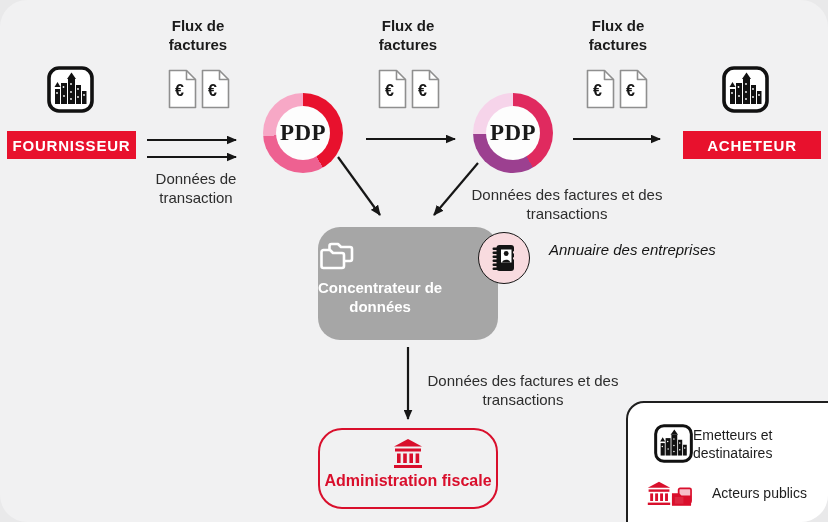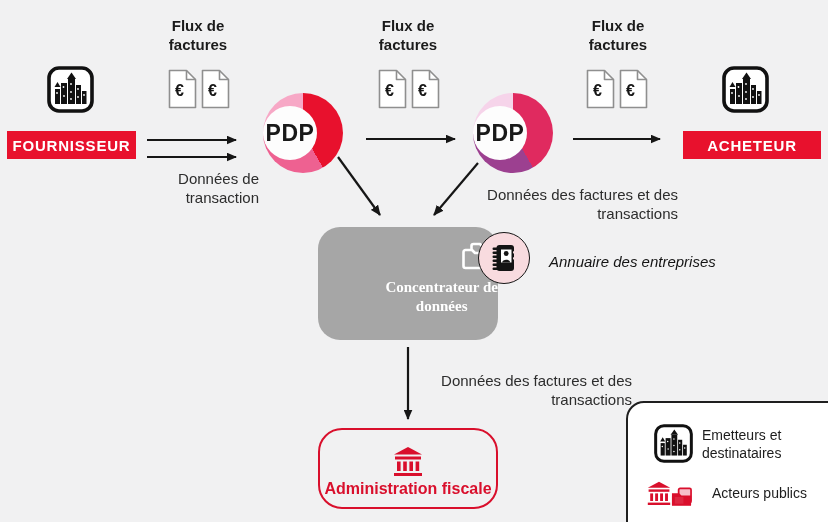--- a/index.html
+++ b/index.html
@@ -2,76 +2,76 @@
 <html><head>
 <meta charset="utf-8">
 <style>
   * { margin:0; padding:0; box-sizing:border-box; }
   html,body { background:#e9e9ea; }
   #canvas {
     position:relative; width:828px; height:522px; overflow:hidden;
     background:#f1f1f2;
     font-family:"Liberation Sans", sans-serif;
     color:#222;
+    border-radius:27px;
   }
   .abs { position:absolute; }
 
   .flux-label {
     width:116px; font-weight:bold; font-size:15px; line-height:19px;
     color:#1b1b1b; text-align:center; white-space:pre-line;
   }
   .caption {
     font-size:15px; line-height:19px; color:#2d2d2d;
-    text-align:right; white-space:pre-line;
+    text-align:center; white-space:pre-line;
   }
 
   .doc-pair { display:flex; gap:4px; }
 
   .banner {
     background:#e8112d; color:#fff; font-weight:bold; font-size:15px;
     letter-spacing:0.8px; display:flex; align-items:center; justify-content:center;
   }
 
   .pdp {
     width:80px; height:80px; border-radius:50%;
-    display:flex; align-items:center; justify-content:flex-start;
+    display:flex; align-items:center; justify-content:center;font-family:Liberation Serif, serif;
   }
   .pdp-inner {
     width:54px; height:54px; border-radius:50%; background:#fdfdfd;
     display:flex; align-items:center; justify-content:center;
     font-weight:bold; font-size:23px; color:#191919; letter-spacing:0.5px;
   }
   #pdp1 { background:conic-gradient(#e8112d 0deg 150deg, #ee6191 150deg 265deg, #f7a8c6 265deg 360deg); }
   #pdp2 { background:conic-gradient(#e02a5f 0deg 150deg, #9c4090 150deg 268deg, #f6d4ea 268deg 360deg); }
 
   .concentrator {
     left:318px; top:227px; width:180px; height:113px;
     background:#a6a6a6; border-radius:22px;
-    display:flex; flex-direction:column; align-items:flex-end;
+    display:flex; flex-direction:column; align-items:flex-start;
     padding-top:13px;
-    font-family:Liberation Serif, serif;
   }
   .concentrator .label {
     margin-top:6px; color:#fff; font-weight:bold; font-size:15px;
     line-height:19px; text-align:center; white-space:pre-line;
   }
 
   .annuaire-circle {
     left:478px; top:232px; width:52px; height:52px; border-radius:50%;
     background:#f8dbdf; border:1.6px solid #161616;
     display:flex; align-items:center; justify-content:center;
   }
   .annuaire-label {
-    left:549px; top:253px; font-size:15px; font-style:italic; color:#141414;
+    left:549px; top:241px; font-size:15px; font-style:italic; color:#141414;
   }
 
   .admin-box {
     left:318px; top:428px; width:180px; height:81px;
     border:2px solid #d90f2c; border-radius:24px; background:transparent;
-    display:flex; flex-direction:column; align-items:center; padding-top:16px;
+    display:flex; flex-direction:column; align-items:center; padding-top:8px;
   }
   .admin-box .label {
     margin-top:4px; color:#d90f2c; font-weight:bold; font-size:16px;
   }
 
   .legend {
     left:626px; top:401px; width:250px; height:170px;
     background:#ffffff; border:2px solid #1f1f1f; border-radius:18px;
   }
   .legend-item { position:absolute; display:flex; align-items:center; }
@@ -239,21 +239,21 @@
         <use href="#bank"></use>
       </svg>
     <div class="label">Administration fiscale</div>
   </div>
 
   <div class="abs legend">
     <div class="legend-item" style="left:26px; top:21px">
       <svg width="39" height="39" viewBox="0 0 47 47">
           <use href="#buildings"></use>
         </svg>
-      <div class="legend-text" style="margin-left:9px">Emetteurs et
+      <div class="legend-text" style="">Emetteurs et
 destinataires</div>
     </div>
     <div class="legend-item" style="left:18px; top:74px">
       <svg width="26" height="24" viewBox="0 0 32 30" style="color:#d90f2c">
           <use href="#bank"></use>
         </svg>
       <svg width="23" height="21" viewBox="0 0 24 22" style="margin:10px 0 0 -2px">
           <use href="#redfolder"></use>
         </svg>
       <div class="legend-text" style="margin-left:19px">Acteurs publics</div>

